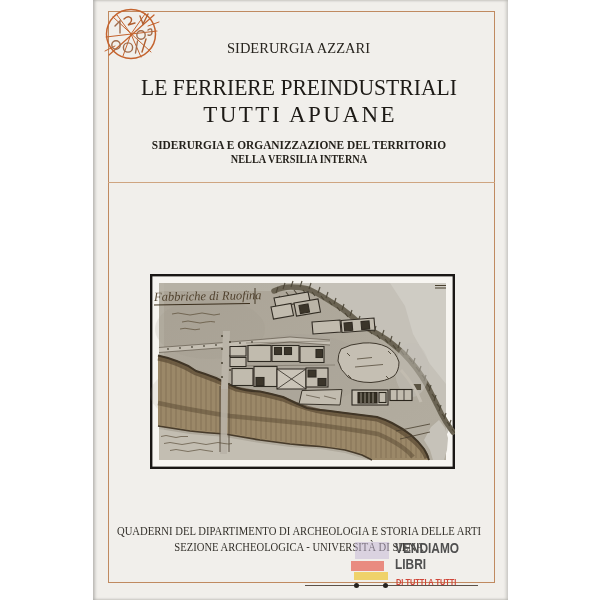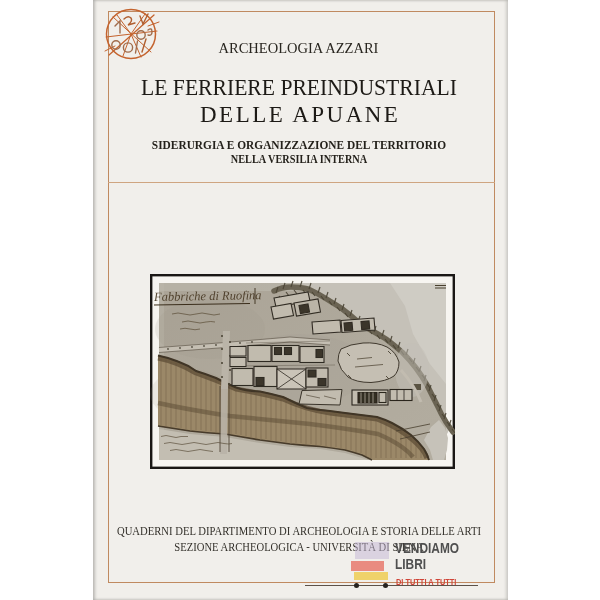--- a/index.html
+++ b/index.html
@@ -37,27 +37,27 @@
     <circle cx="14" cy="40" r="4.2"></circle>
     <circle cx="26" cy="42.5" r="4.6"></circle>
     <circle cx="39" cy="30" r="4.2"></circle>
     <path d="M35.5 36 l-2 12"></path>
     <path d="M44 34 l-4 13" stroke="#b05f30"></path>
     <path d="M46 25 q4 -3 4 2 q0 4 -4 3"></path>
   </g>
 </svg>
 
 <div class="abs" style="left:48.5px;top:40px;width:500px;text-align:center;white-space:nowrap;
-     font-size:14.5px;color:#28251f;">ARCHEOLOGIA AZZARI</div>
+     font-size:14.5px;color:#28251f;">SIDERURGIA AZZARI</div>
 
 <div class="abs" style="left:48.5px;top:75.3px;width:500px;text-align:center;white-space:nowrap;
      font-size:23px;color:#1d1a16;transform:scaleX(0.940);transform-origin:center top;">LE FERRIERE PREINDUSTRIALI</div>
 
 <div class="abs" style="left:50.2px;top:101.8px;width:500px;text-align:center;white-space:nowrap;
-     font-size:23px;color:#1d1a16;letter-spacing:2.48px;">DELLE APUANE</div>
+     font-size:23px;color:#1d1a16;letter-spacing:2.48px;">TUTTI APUANE</div>
 
 <div class="abs" style="left:48.5px;top:138.2px;width:500px;text-align:center;white-space:nowrap;
      font-size:12.7px;font-weight:bold;color:#24211b;transform:scaleX(0.897);transform-origin:center top;">SIDERURGIA E ORGANIZZAZIONE DEL TERRITORIO</div>
 
 <div class="abs" style="left:48.5px;top:151.6px;width:500px;text-align:center;white-space:nowrap;
      font-size:12.7px;font-weight:bold;color:#24211b;transform:scaleX(0.810);transform-origin:center top;">NELLA VERSILIA INTERNA</div>
 
 <svg class="abs" style="left:150px;top:273.5px;" width="305" height="195" viewBox="0 0 305 195">
   <defs>
     <filter id="soft" x="-5%" y="-5%" width="110%" height="110%">

